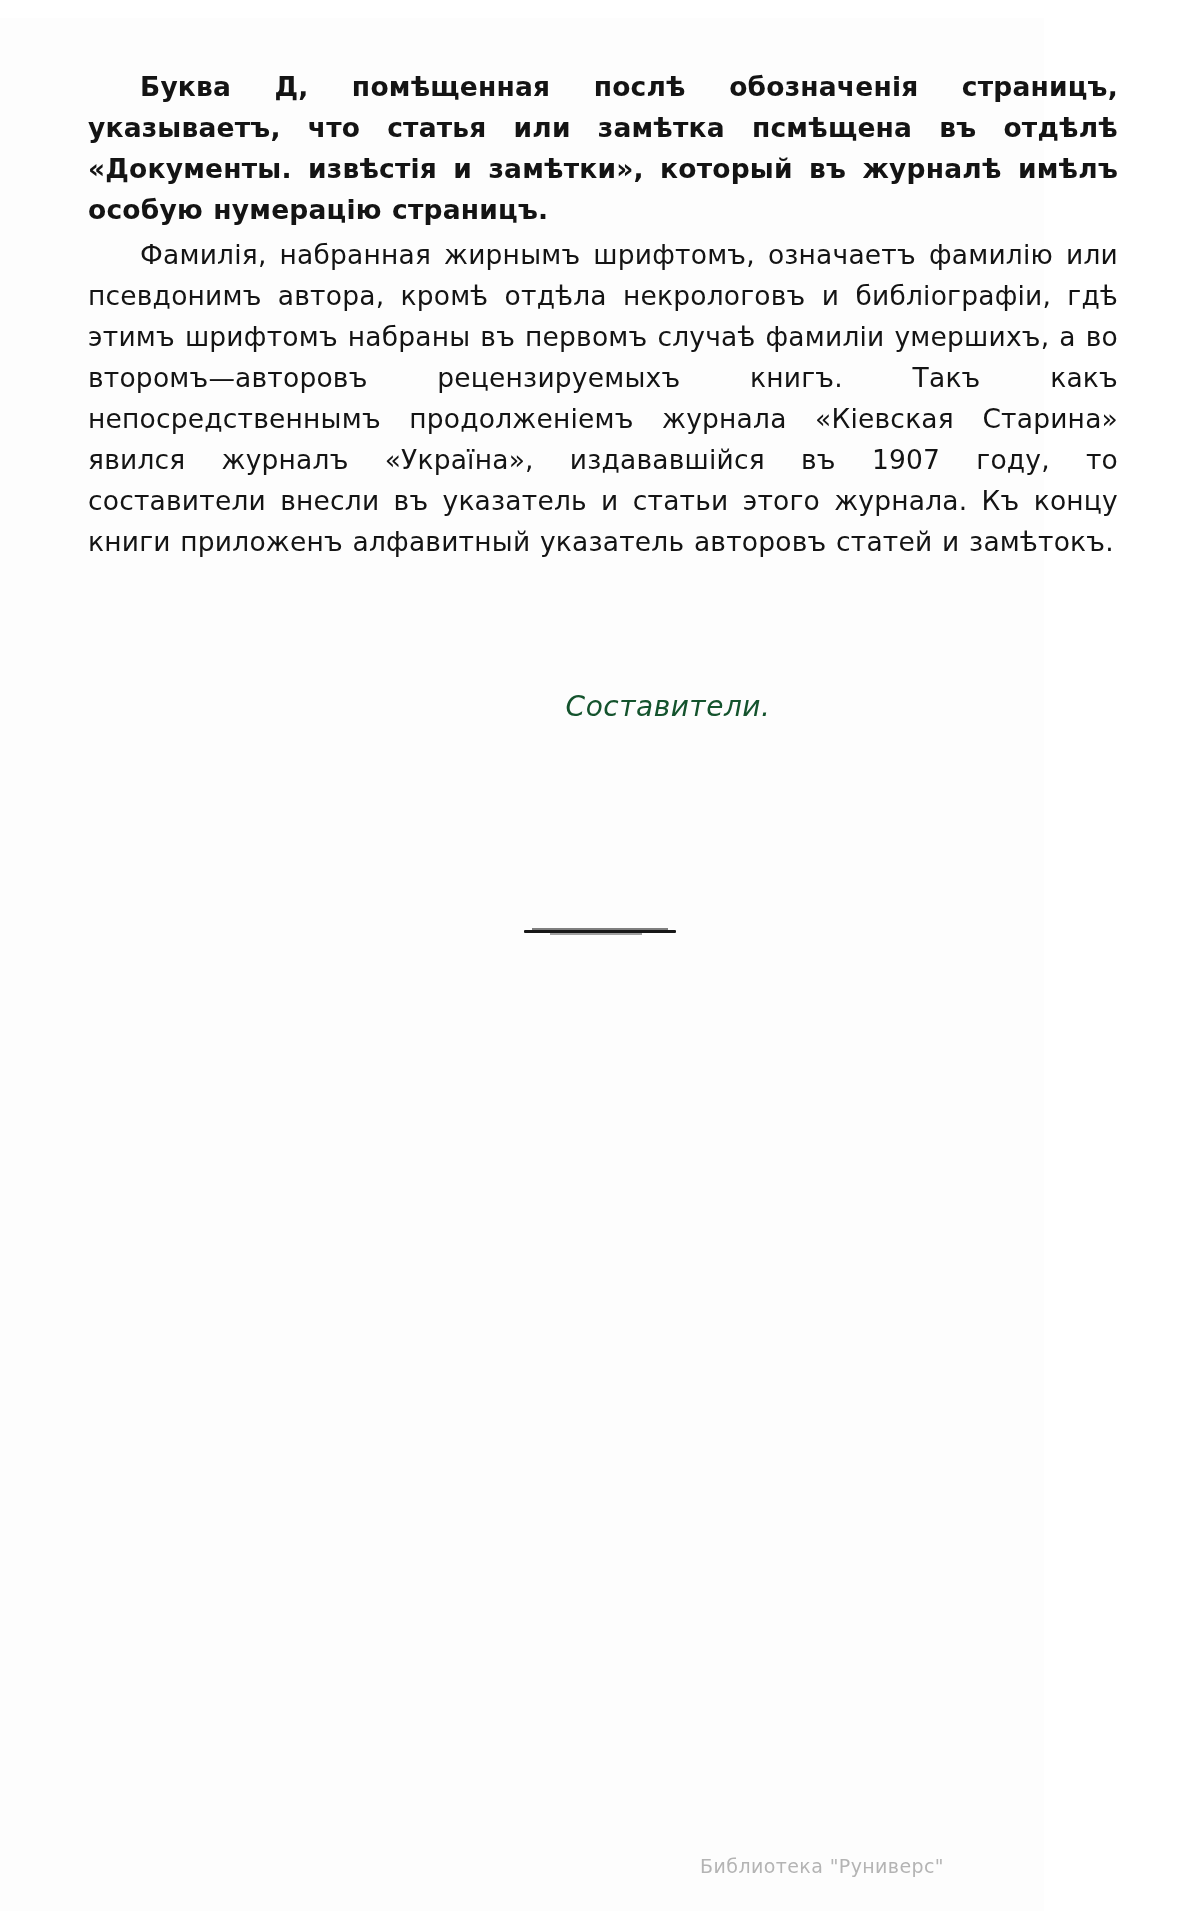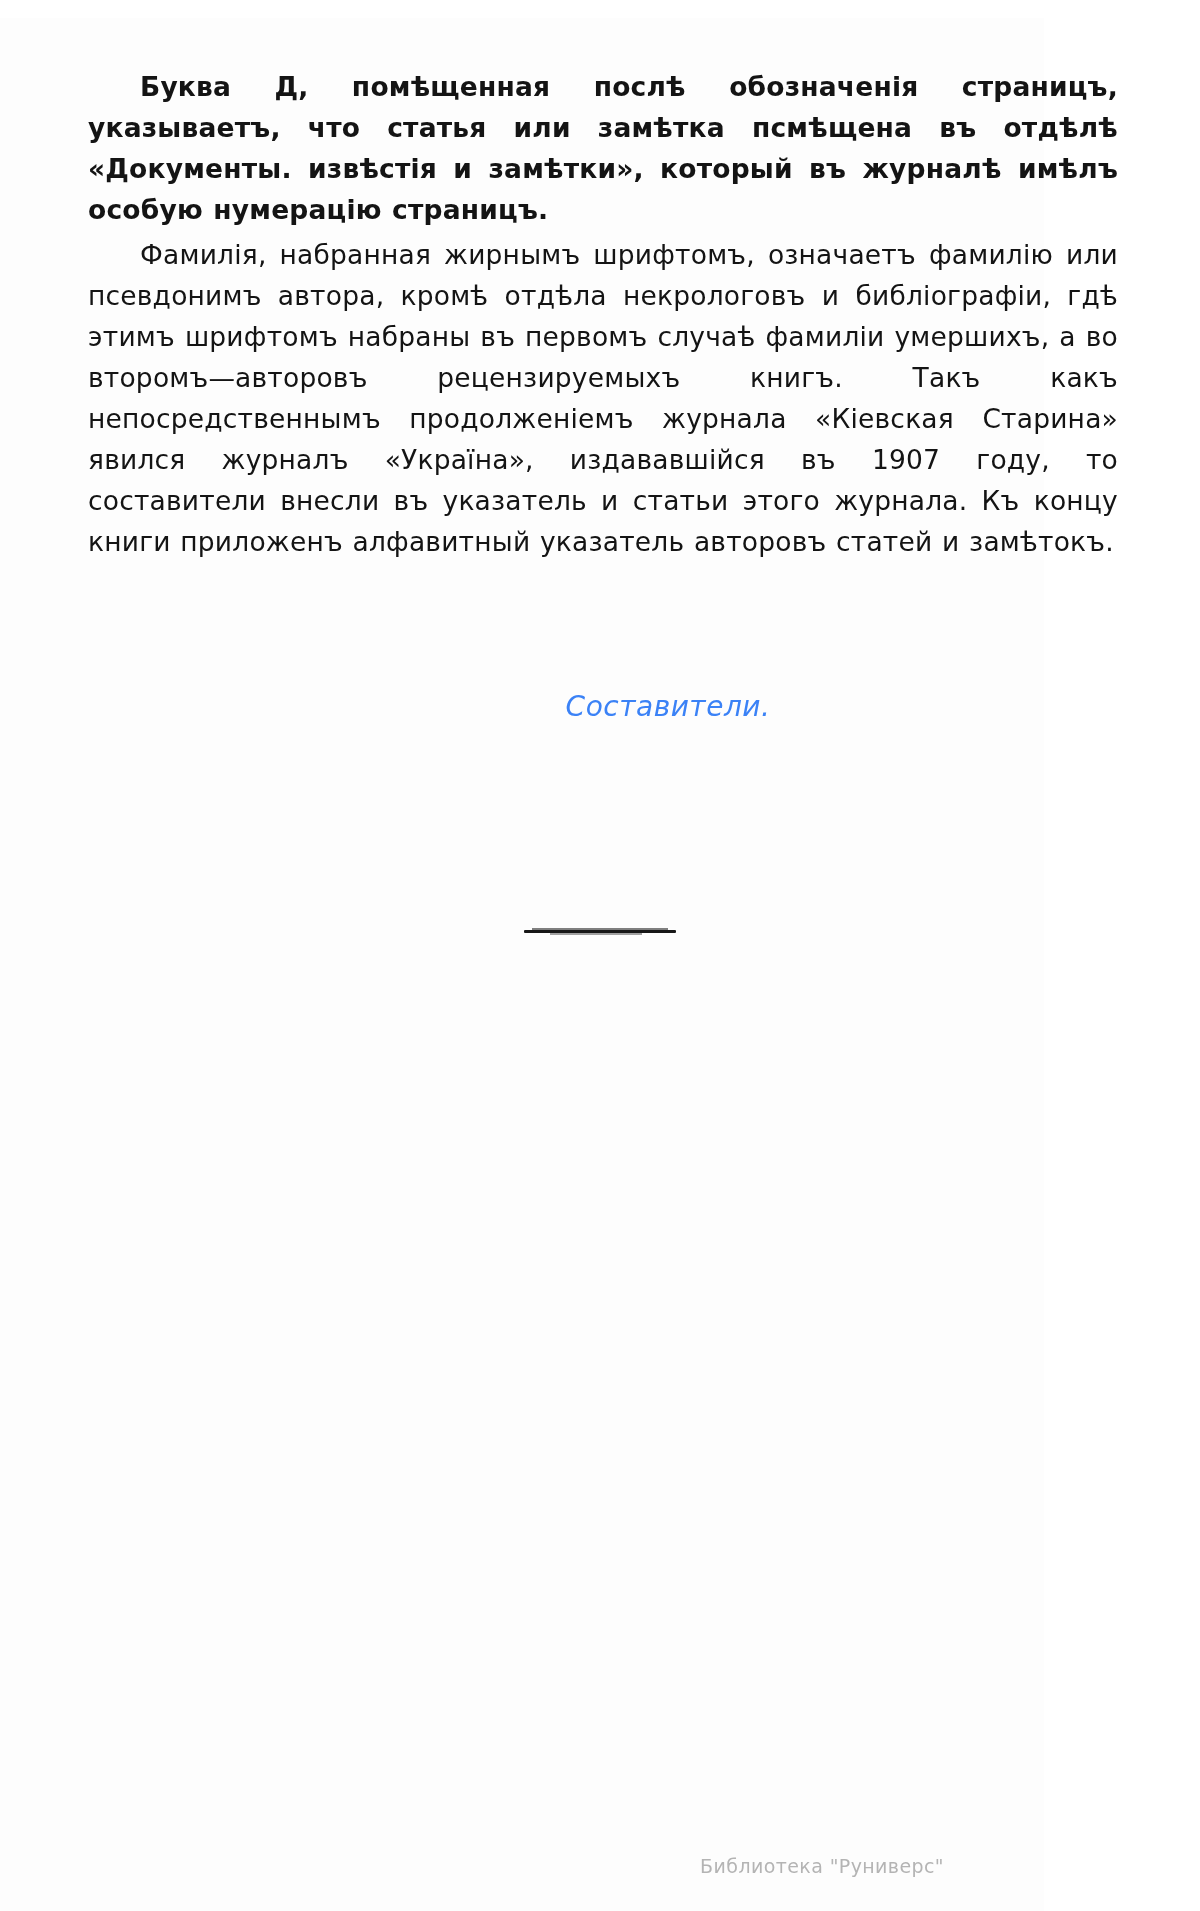--- a/index.html
+++ b/index.html
@@ -50,21 +50,21 @@
   }
   .signature {
     position: absolute;
     left: 88px;
     top: 672px;
     width: 1030px;
     text-align: center;
     font-style: italic;
     font-size: 28px;
     letter-spacing: 0.5px;
-    color: #3b82f6;
+    color: #14532d;
     padding-left: 130px;
     box-sizing: border-box;
   }
   .rule-wrap {
     position: absolute;
     left: 0;
     top: 900px;
     width: 1200px;
     text-align: center;
   }

